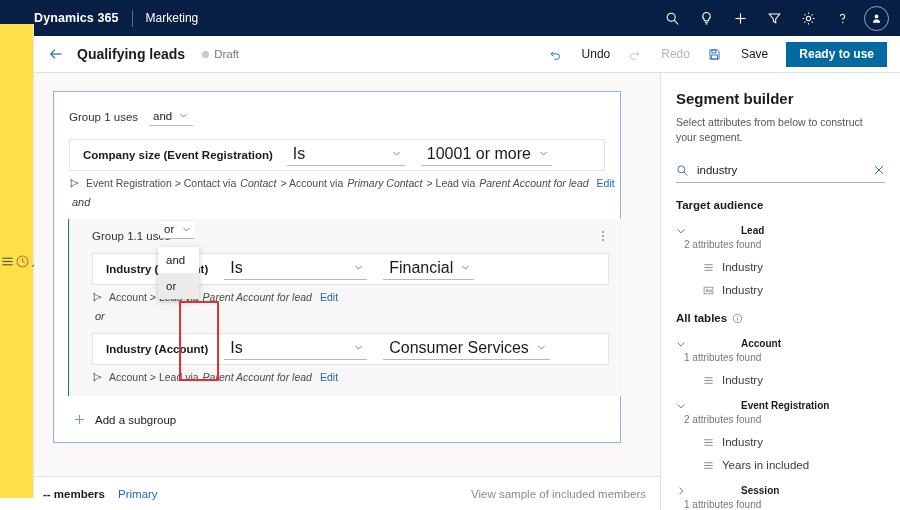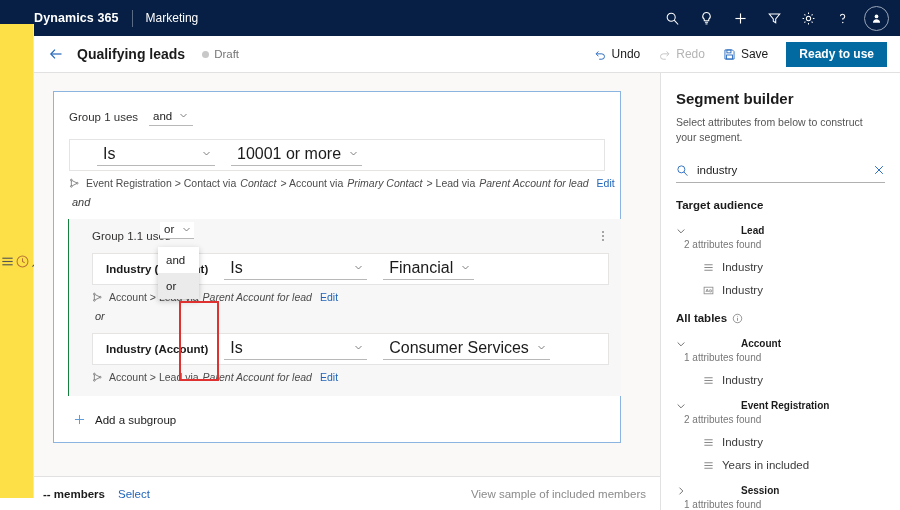--- a/index.html
+++ b/index.html
@@ -70,21 +70,21 @@
     font-size: 14px; font-weight: bold; color: #1b1b1b; margin-left: 10px;
   }
   .status-dot {
     width: 7px; height: 7px; border-radius: 50%; background: #c8c8c8;
     margin-left: 17px;
   }
   .status-text { font-size: 11.5px; color: #767676; margin-left: 5px; }
   .cmd-spacer { flex: 1; }
   .cmd-btn {
     display: flex; align-items: center; height: 37px; padding: 16px 9px;
-    font-size: 12px; color: #1b1b1b; gap: 5px;
+    font-size: 12px; color: #1b1b1b; gap: 20px;
   }
   .cmd-btn.disabled { color: #b4b4b4; }
   .cmd-btn .ci { display: flex; align-items: center; color: #2266bb; }
   .cmd-btn.disabled .ci { color: #c2c2c2; }
   .primary-btn {
     background: #0369a1; color: #ffffff; font-size: 12px; font-weight: bold;
     height: 25px; padding: 0 13px; display: flex; align-items: center;
     margin-left: 9px; margin-right: 13px;
   }
 
@@ -445,20 +445,21 @@
           <span>and</span>
           <span class="chev">
             <svg width="9" height="9" viewBox="0 0 12 12" fill="none" stroke="currentColor" stroke-width="1">
                 <path d="M2 4l4 4 4-4"></path>
               </svg>
           </span>
         </div>
       </div>
 
       <div class="cond-card">
+        <span class="attr-name">Company size (Event Registration)</span>
         <div class="sel sel-op">
           <span>Is</span>
           <span class="chev">
             <svg width="9" height="9" viewBox="0 0 12 12" fill="none" stroke="currentColor" stroke-width="1">
                 <path d="M2 4l4 4 4-4"></path>
               </svg>
           </span>
         </div>
         <div class="sel sel-val">
           <span>10001 or more</span>
@@ -596,21 +597,21 @@
         </span>
         <span>Add a subgroup</span>
       </div>
     </div>
 
     <div class="redbox"></div>
   </div>
 
   <div class="bottombar">
     <span class="members-txt">-- members</span>
-    <span class="refresh-link">Select</span>
+    <span class="refresh-link">Primary</span>
     <span class="bb-spacer"></span>
     <span class="sample-txt">View sample of included members</span>
   </div>
 
   <div class="rpanel">
     <div class="rp-title">Segment builder</div>
     <div class="rp-sub">Select attributes from below to construct your segment.</div>
 
     <div class="rp-search">
       <span class="s-ico">

